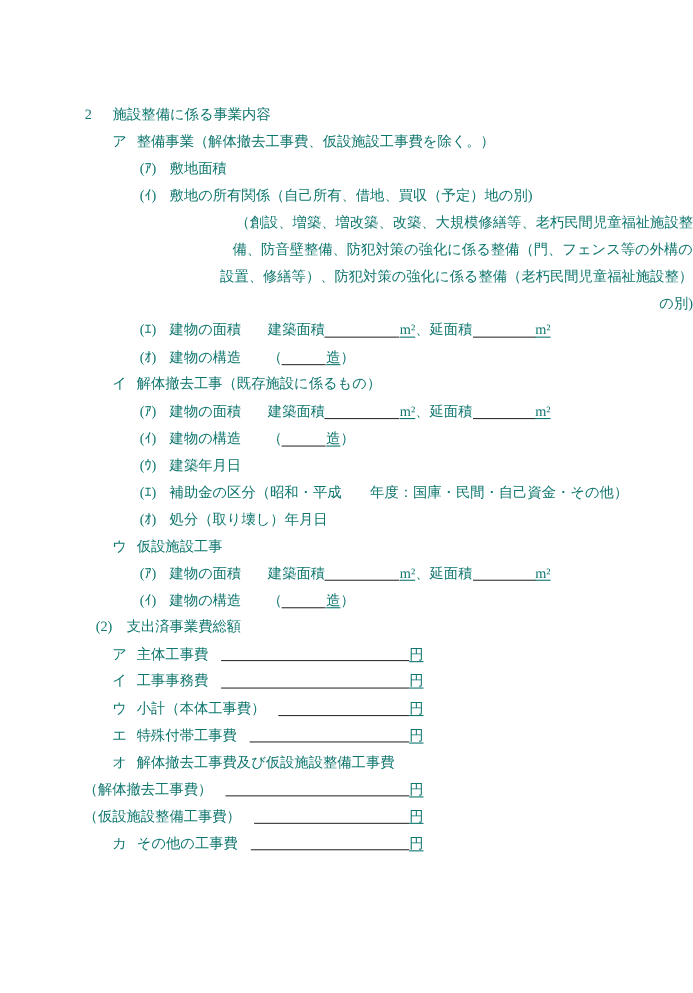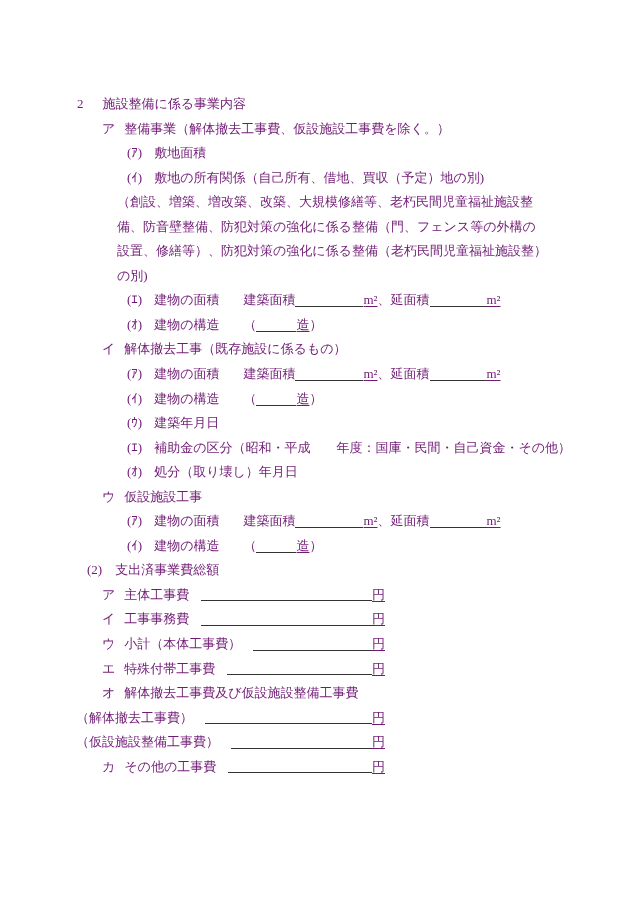--- a/index.html
+++ b/index.html
@@ -1,25 +1,25 @@
 <!DOCTYPE html>
 <html><head>
 <meta charset="utf-8">
 <style>
   html,body{margin:0;padding:0;background:#ffffff;}
   .page{position:relative;width:630px;height:903px;background:#ffffff;overflow:hidden;
-        font-family:"Liberation Serif","DejaVu Serif",serif;color:#701a75;}
+        font-family:"Liberation Serif","DejaVu Serif",serif;color:#0f766e;}
   .doc{position:absolute;left:0;top:92px;width:630px;}
   .ln{height:24.55px;line-height:24.55px;font-size:13px;white-space:nowrap;}
   .mk{display:inline-block;}
   .mk.top{margin-left:77px;margin-right:19px;}
   .mk.s{margin-left:87px;margin-right:13px;}
   .mk.k{margin-left:102px;margin-right:9px;}
   .mk.p{margin-left:127px;margin-right:12px;}
-  .para{margin-left:117px;}
+  .para{margin-left:117px;text-align:right;}
   .pre{margin-left:24px;}
   .blank{display:inline-block;height:1px;border-bottom:1px solid #333;vertical-align:-3px;}
   .b1{width:68px;}
   .b2{width:57px;}
   .b3{width:40px;}
   .ut{text-decoration:underline;text-underline-offset:2px;}
   .money{display:flex;align-items:baseline;width:385px;box-sizing:border-box;}
   .money.lv-k{padding-left:102px;}
   .money.lv-pp{padding-left:76px;}
   .money .mkm{margin-right:9px;}

